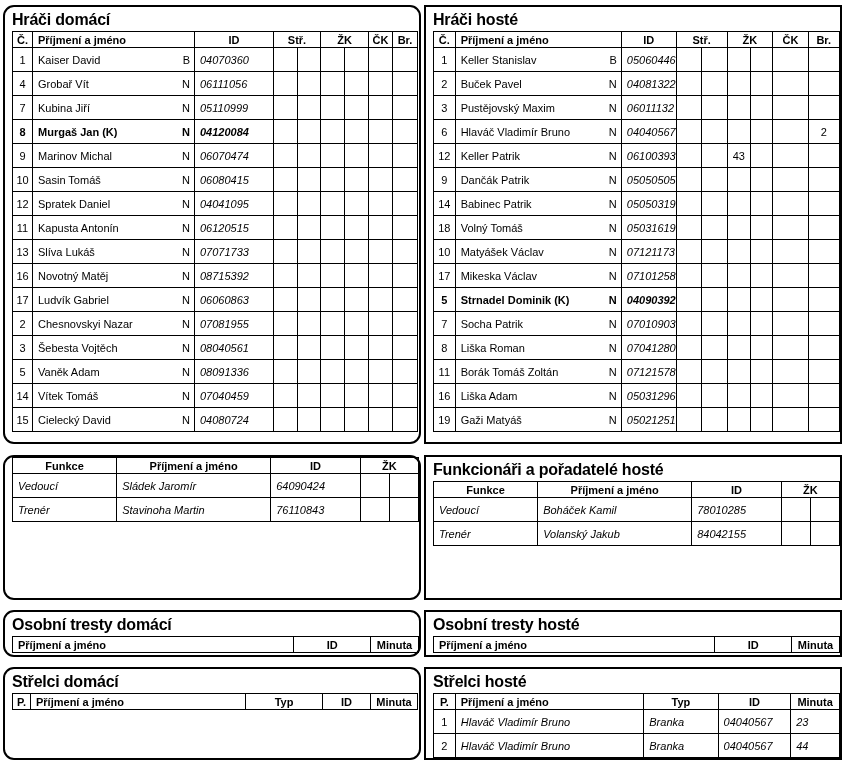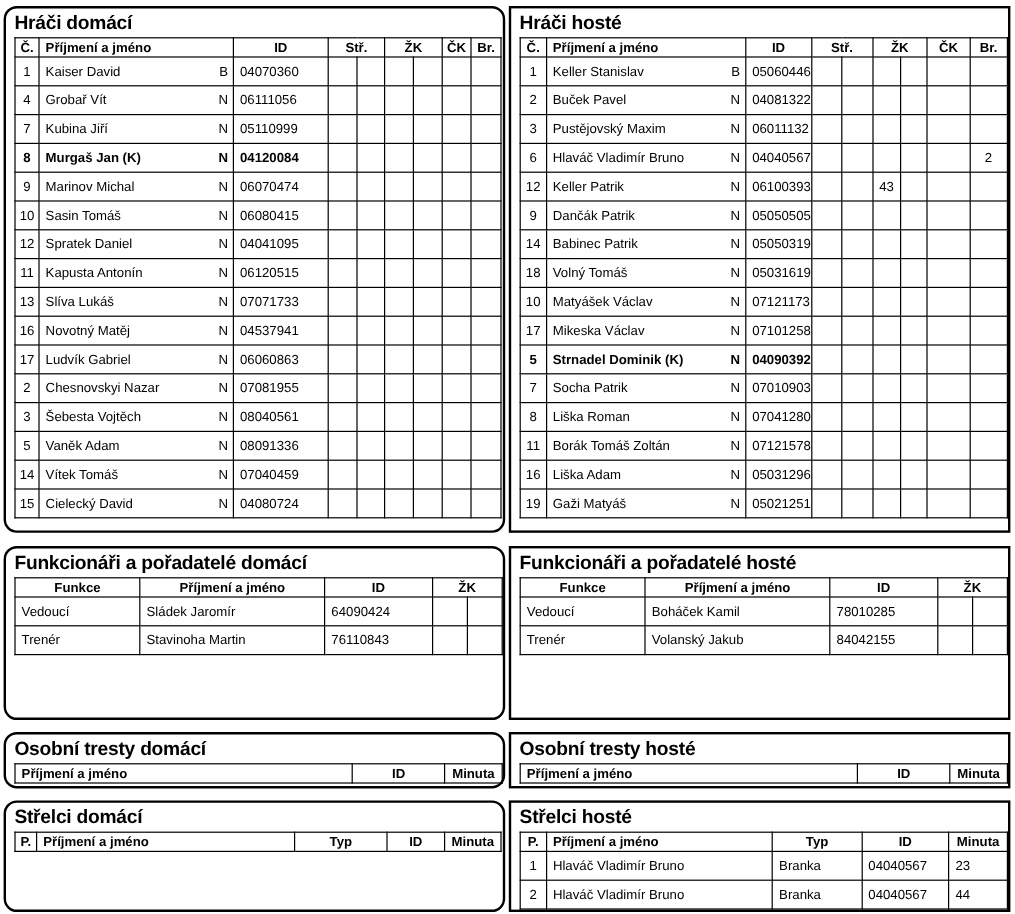--- a/index.html
+++ b/index.html
@@ -10,21 +10,21 @@
   .b-r{left:424px;width:418px;}
   .band1{top:5px;height:439px;}
   .band2{top:455px;height:145px;}
   .band3{top:610px;height:47px;}
   .band4{top:667px;height:93px;}
   .title{font-size:16px;font-weight:bold;line-height:17px;margin:4px 0 3px 2px;letter-spacing:-0.2px;}
   table{border-collapse:collapse;table-layout:fixed;font-size:11px;color:#000;margin-left:2px;}
   td,th{border:1px solid #000;height:23px;padding:0;overflow:hidden;white-space:nowrap;vertical-align:middle;}
   th{height:15px;font-weight:bold;}
   .c{text-align:center;}
-  .pl{text-align:left;padding-left:5px;}
+  .pl{text-align:left;padding-left:5px;font-style:italic;}
   th.hl{text-align:left;padding-left:5px;}
   td.np{padding:0 4px 0 5px;}
   td.np .nm{float:left;}
   td.np .pos{float:right;}
   tr.bold td, tr.bold span{font-weight:bold;}
 </style>
 </head>
 <body>
 
 <div class="page">
@@ -180,21 +180,21 @@
             <td class="c"></td>
             <td class="c"></td>
             <td class="c"></td>
           </tr>
           <tr>
             <td class="c">16</td>
             <td class="np">
               <span class="nm">Novotný Matěj</span>
               <span class="pos">N</span>
             </td>
-            <td class="pl">04537941</td>
+            <td class="pl">08715392</td>
             <td class="c"></td>
             <td class="c"></td>
             <td class="c"></td>
             <td class="c"></td>
             <td class="c"></td>
             <td class="c"></td>
           </tr>
           <tr>
             <td class="c">17</td>
             <td class="np">
@@ -531,21 +531,20 @@
             <td class="c"></td>
             <td class="c"></td>
             <td class="c"></td>
             <td class="c"></td>
           </tr>
         </tbody>
     </table>
   </div>
 
   <div class="box b-l band2">
-    <div class="title">Funkcionáři a pořadatelé domácí</div>
     <table>
       <colgroup>
           <col style="width:105px">
           <col style="width:155px">
           <col style="width:90px">
           <col style="width:30px">
           <col style="width:29px">
         </colgroup>
       <thead>
         <tr>

